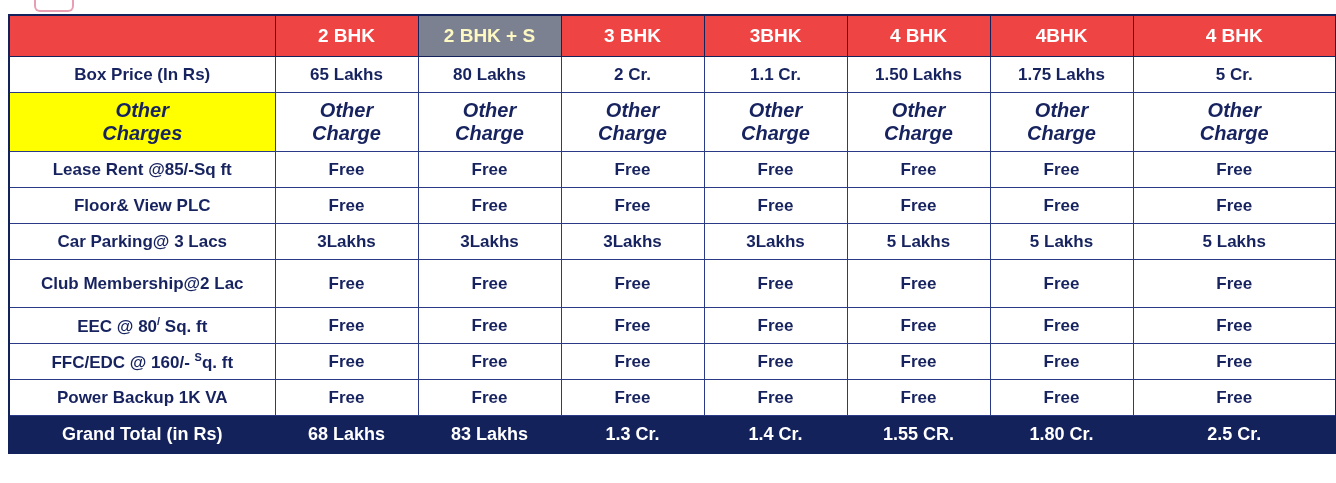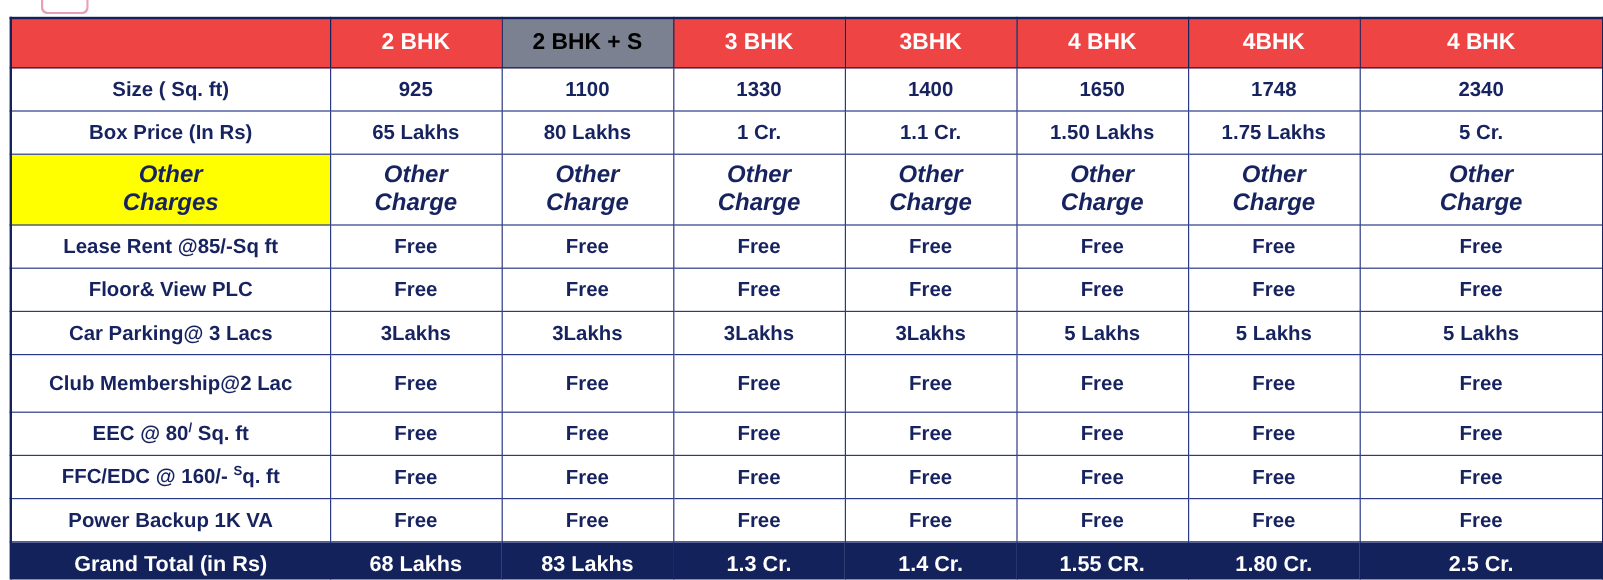--- a/index.html
+++ b/index.html
@@ -49,21 +49,21 @@
   tr.head-row td {
     background: #ef4444;
     color: #ffffff;
     font-size: 19px;
     font-weight: bold;
     height: 36px;
     border: 1px solid #14225c;
   }
   tr.head-row td.head-hl {
     background: #7b8191;
-    color: #000000;
+    color: #fef9c3;
   }
   td.row-label {
     text-align: center;
     font-size: 17px;
     font-weight: bold;
     color: #17235f;
   }
   tr.size-row td, tr.price-row td { height: 31px; }
   tr.other-row td {
     font-style: italic;
@@ -127,36 +127,26 @@
           <td></td>
           <td>2 BHK</td>
           <td class="head-hl">2 BHK + S</td>
           <td>3 BHK</td>
           <td>3BHK</td>
           <td>4 BHK</td>
           <td>4BHK</td>
           <td>4 BHK</td>
         </tr>
 
-        <tr class="size-row">
-          <td class="row-label">Size ( Sq. ft)</td>
-          <td>925</td>
-          <td>1100</td>
-          <td>1330</td>
-          <td>1400</td>
-          <td>1650</td>
-          <td>1748</td>
-          <td>2340</td>
-        </tr>
 
         <tr class="price-row">
           <td class="row-label">Box Price  (In Rs)</td>
           <td>65  Lakhs</td>
           <td>80 Lakhs</td>
-          <td>1 Cr.</td>
+          <td>2 Cr.</td>
           <td>1.1 Cr.</td>
           <td>1.50 Lakhs</td>
           <td>1.75 Lakhs</td>
           <td>5 Cr.</td>
         </tr>
 
         <tr class="other-row">
           <td class="other-label">
             <span class="l1">Other</span>
             <span class="l2">Charges</span>

